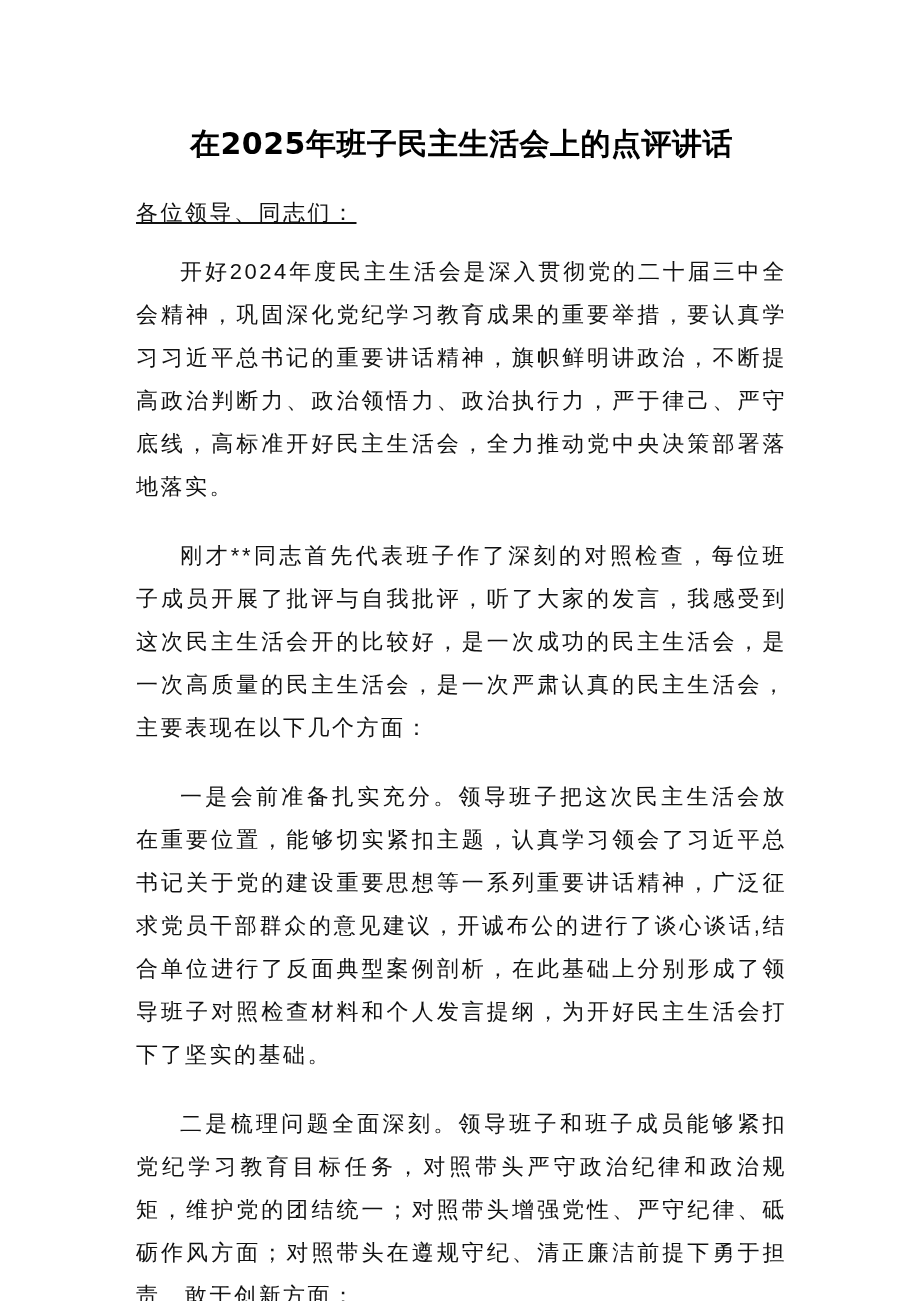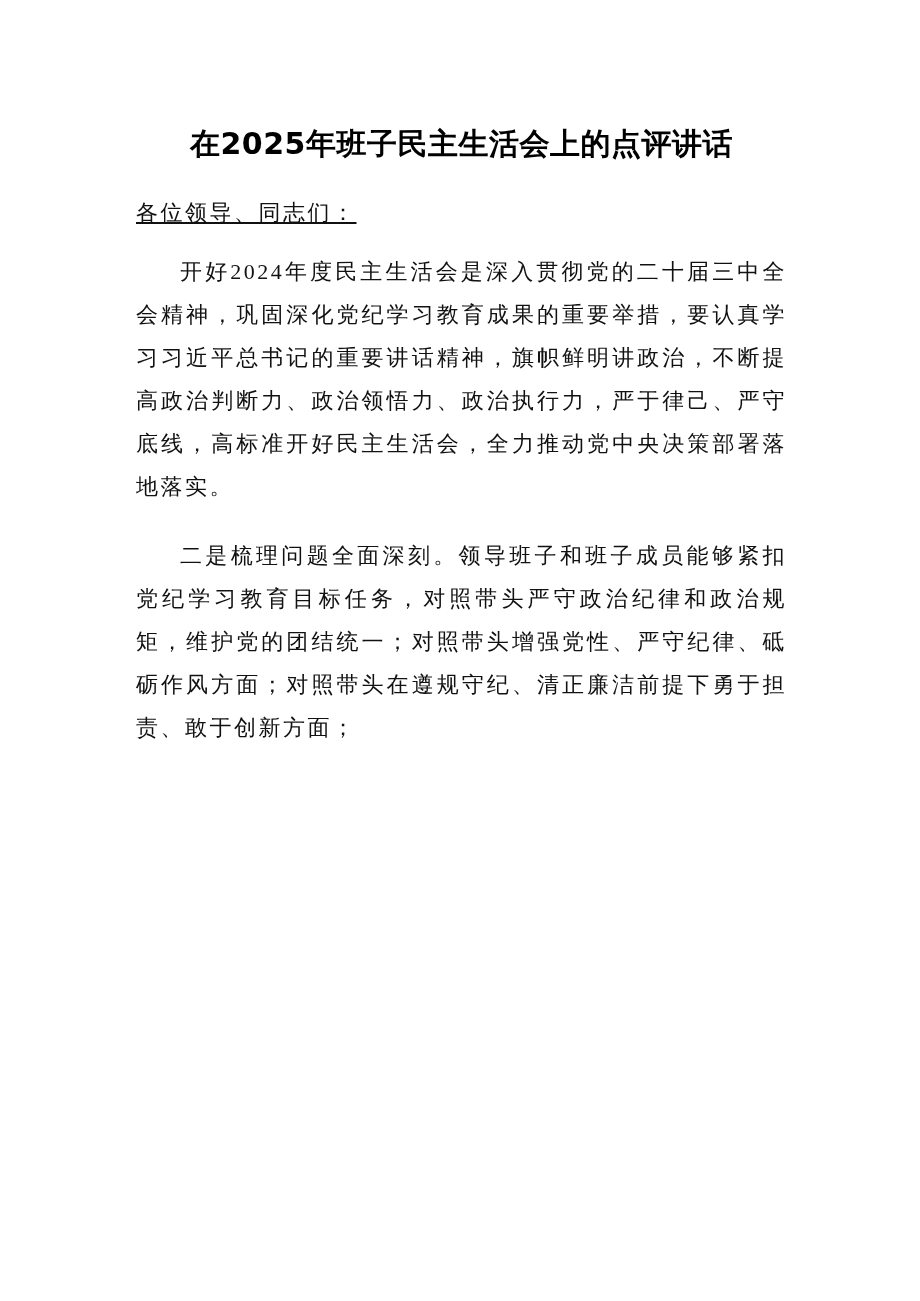--- a/index.html
+++ b/index.html
@@ -33,36 +33,38 @@
   .salutation {
     font-family: "DejaVu Serif", "Liberation Serif", serif;
     font-size: 22px;
     line-height: 43px;
     letter-spacing: 2.5px;
     margin: 0 0 16px 0;
     color: #111111;
     text-decoration: underline;
   }
   .body-para {
-    font-family: Liberation Serif, serif;
+    font-family: Liberation Sans, sans-serif;
     font-size: 22px;
     line-height: 43px;
     letter-spacing: 2.5px;
     text-align: justify;
     text-indent: 2em;
     margin: 0 0 26px 0;
     color: #111111;
   }
 </style>
 </head>
 <body>
 
 <div class="page">
   <h1 class="doc-title">在2025年班子民主生活会上的点评讲话</h1>
 
   <p class="salutation">各位领导、同志们：</p>
 
   <p class="body-para">开好2024年度民主生活会是深入贯彻党的二十届三中全会精神，巩固深化党纪学习教育成果的重要举措，要认真学习习近平总书记的重要讲话精神，旗帜鲜明讲政治，不断提高政治判断力、政治领悟力、政治执行力，严于律己、严守底线，高标准开好民主生活会，全力推动党中央决策部署落地落实。</p>
 
+  <p class="body-para">刚才**同志首先代表班子作了深刻的对照检查，每位班子成员开展了批评与自我批评，听了大家的发言，我感受到这次民主生活会开的比较好，是一次成功的民主生活会，是一次高质量的民主生活会，是一次严肃认真的民主生活会，主要表现在以下几个方面：</p>
 
+  <p class="body-para">一是会前准备扎实充分。领导班子把这次民主生活会放在重要位置，能够切实紧扣主题，认真学习领会了习近平总书记关于党的建设重要思想等一系列重要讲话精神，广泛征求党员干部群众的意见建议，开诚布公的进行了谈心谈话,结合单位进行了反面典型案例剖析，在此基础上分别形成了领导班子对照检查材料和个人发言提纲，为开好民主生活会打下了坚实的基础。</p>
 
   <p class="body-para">二是梳理问题全面深刻。领导班子和班子成员能够紧扣党纪学习教育目标任务，对照带头严守政治纪律和政治规矩，维护党的团结统一；对照带头增强党性、严守纪律、砥砺作风方面；对照带头在遵规守纪、清正廉洁前提下勇于担责、敢于创新方面；</p>
 </div>
 
 </body></html>

